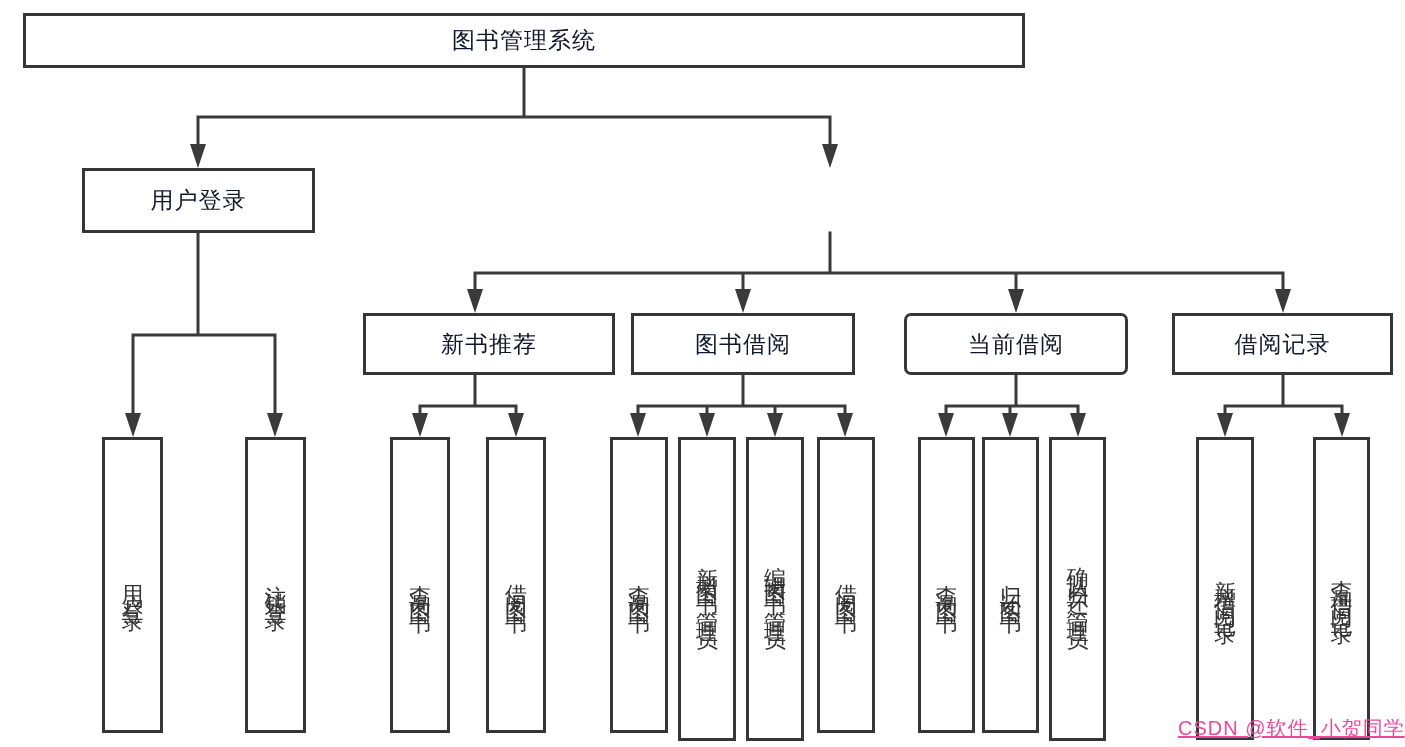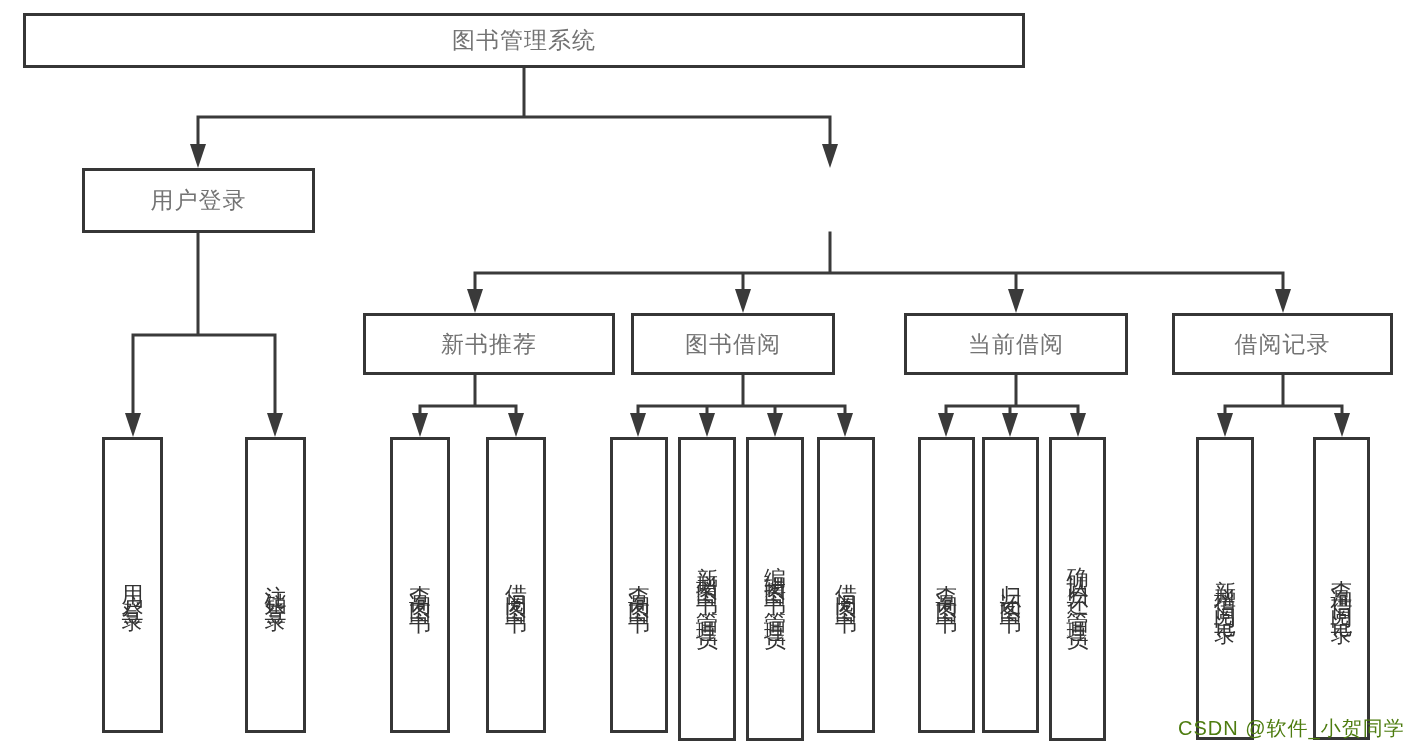--- a/index.html
+++ b/index.html
@@ -30,49 +30,50 @@
     border: 3px solid #363636;
     background: #ffffff;
     display: flex;
     align-items: center;
     justify-content: center;
     z-index: 2;
   }
   .node .hlabel {
     font-size: 23px;
     letter-spacing: 1px;
-    color: #737373;
+    color: #0f172a;
     white-space: nowrap;
   }
   .leaf .vlabel {
     writing-mode: vertical-rl;
     text-orientation: mixed;
     font-size: 22px;
     letter-spacing: 9px;
     color: #333333;
     line-height: 1;
     white-space: nowrap;
   }
   .watermark {
     position: absolute;
     left: 1178px;
     top: 715px;
     font-size: 20px;
     letter-spacing: 1px;
-    color: #4d7c0f;
+    color: #ec4899;
     white-space: nowrap;
     z-index: 3;
+    text-decoration: underline;
   }
   
   .n-root   { left: 23px;   top: 13px;  width: 1002px; height: 55px; }
   .n-login  { left: 82px;   top: 168px; width: 233px;  height: 65px; }
   .n-mgmt   { left: 718px;  top: 168px; width: 232px;  height: 65px; }
   .n-newrec { left: 363px;  top: 313px; width: 252px;  height: 62px; }
-  .n-borrow { left: 631px;  top: 313px; width: 204px;  height: 62px; }
-  .n-current{ left: 904px;  top: 313px; width: 224px;  height: 62px; }
+  .n-borrow { left: 631px;  top: 313px; width: 224px;  height: 62px; }
+  .n-current{ left: 904px;  top: 313px; width: 224px;  height: 62px; border-radius: 7px; }
   .n-record { left: 1172px; top: 313px; width: 221px;  height: 62px; }
   .lf-1  { left: 102px;  top: 437px; width: 61px; height: 296px; }
   .lf-2  { left: 245px;  top: 437px; width: 61px; height: 296px; }
   .lf-3  { left: 390px;  top: 437px; width: 60px; height: 296px; }
   .lf-4  { left: 486px;  top: 437px; width: 60px; height: 296px; }
   .lf-5  { left: 610px;  top: 437px; width: 58px; height: 296px; }
   .lf-6  { left: 678px;  top: 437px; width: 58px; height: 304px; }
   .lf-7  { left: 746px;  top: 437px; width: 58px; height: 304px; }
   .lf-8  { left: 817px;  top: 437px; width: 58px; height: 296px; }
   .lf-9  { left: 918px;  top: 437px; width: 57px; height: 296px; }

